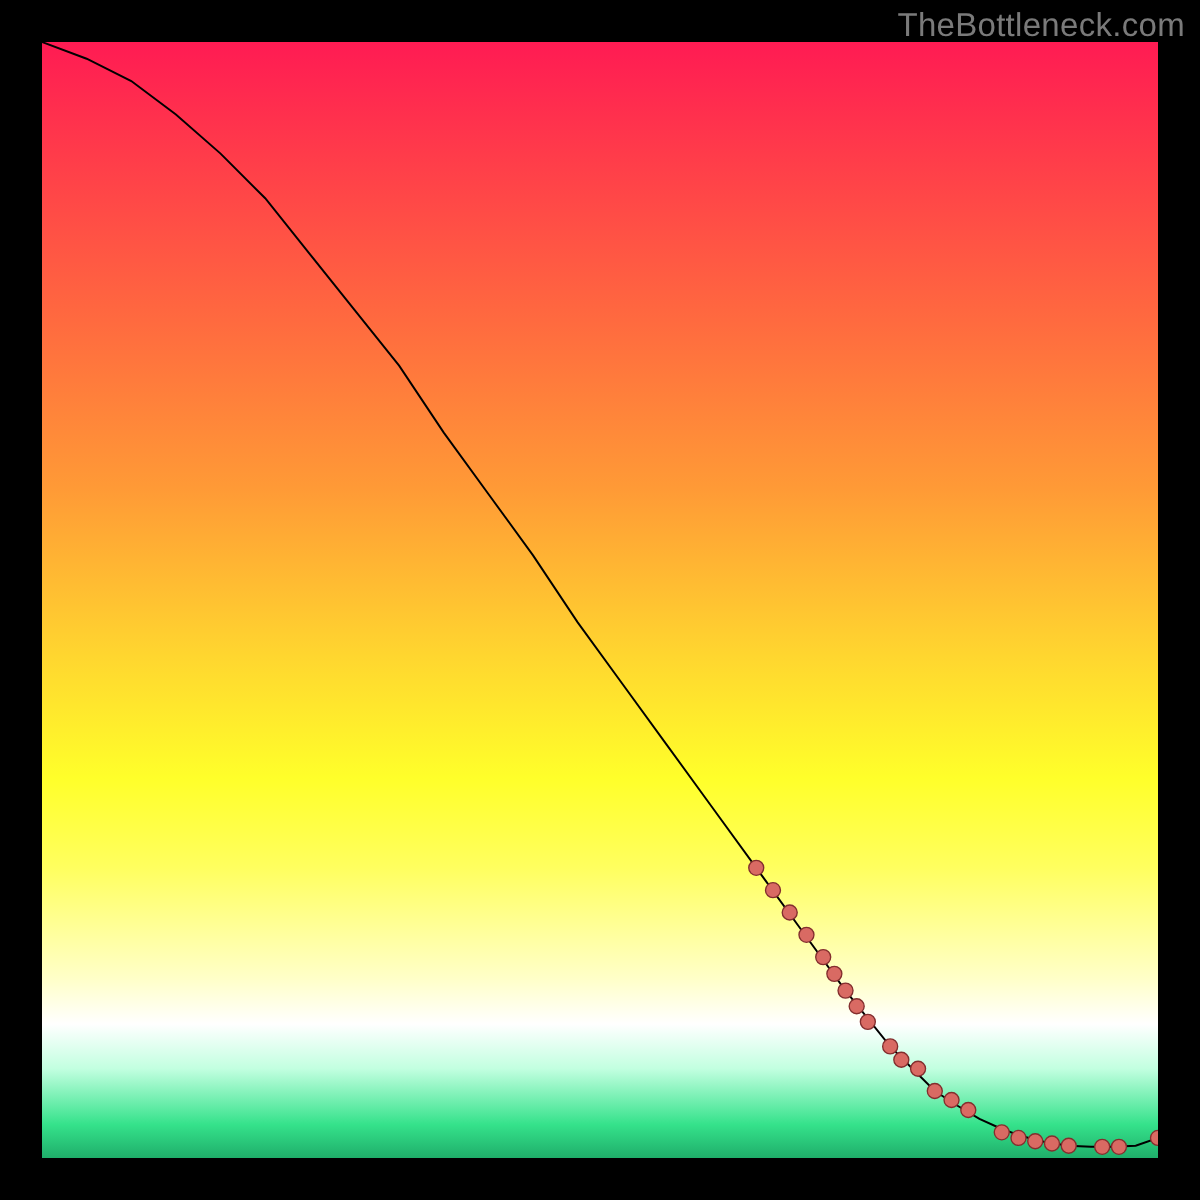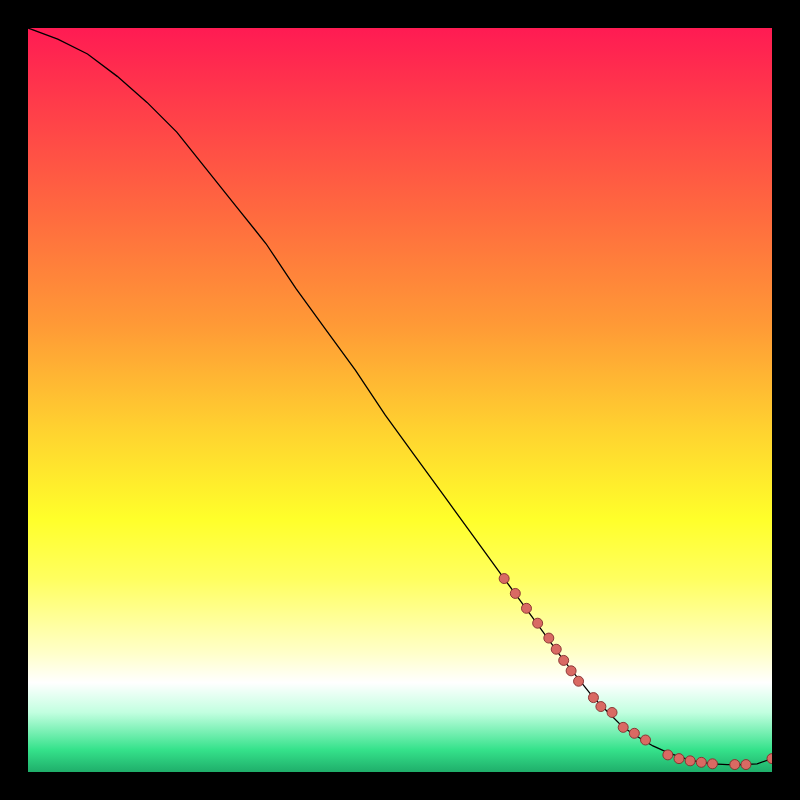--- a/index.html
+++ b/index.html
@@ -68,20 +68,21 @@
     fill: #d96a63;
     stroke: #832e2e;
     stroke-width: 0.9;
   }
 </style>
 </head>
 <body>
 
 <div class="frame">
 
+  <div class="watermark">TheBottleneck.com</div>
 
   <div class="plot">
     <div class="gradient"></div>
     <svg class="overlay" viewBox="0 0 744 744" preserveAspectRatio="none">
       <path id="curve-path" class="curve" d="M0.00 0.00 L29.76 11.16 L59.52 26.04 L89.28 48.36 L119.04 74.40 L148.80 104.16 L178.56 141.36 L208.32 178.56 L238.08 215.76 L267.84 260.40 L297.60 301.32 L327.36 342.24 L357.12 386.88 L386.88 427.80 L416.64 468.72 L446.40 509.64 L476.16 550.56 L505.92 591.48 L535.68 632.40 L565.44 669.60 L580.32 684.48 L595.20 699.36 L610.08 709.03 L624.96 717.96 L639.84 724.66 L654.72 729.86 L669.60 733.58 L684.48 735.82 L699.36 736.56 L714.24 736.56 L729.12 735.82 L744.00 730.61"></path>
       <g id="dots">
           <circle class="dot" cx="476.16" cy="550.56" r="5"></circle>
           <circle class="dot" cx="487.32" cy="565.44" r="5"></circle>
           <circle class="dot" cx="498.48" cy="580.32" r="5"></circle>
           <circle class="dot" cx="509.64" cy="595.20" r="5"></circle>

